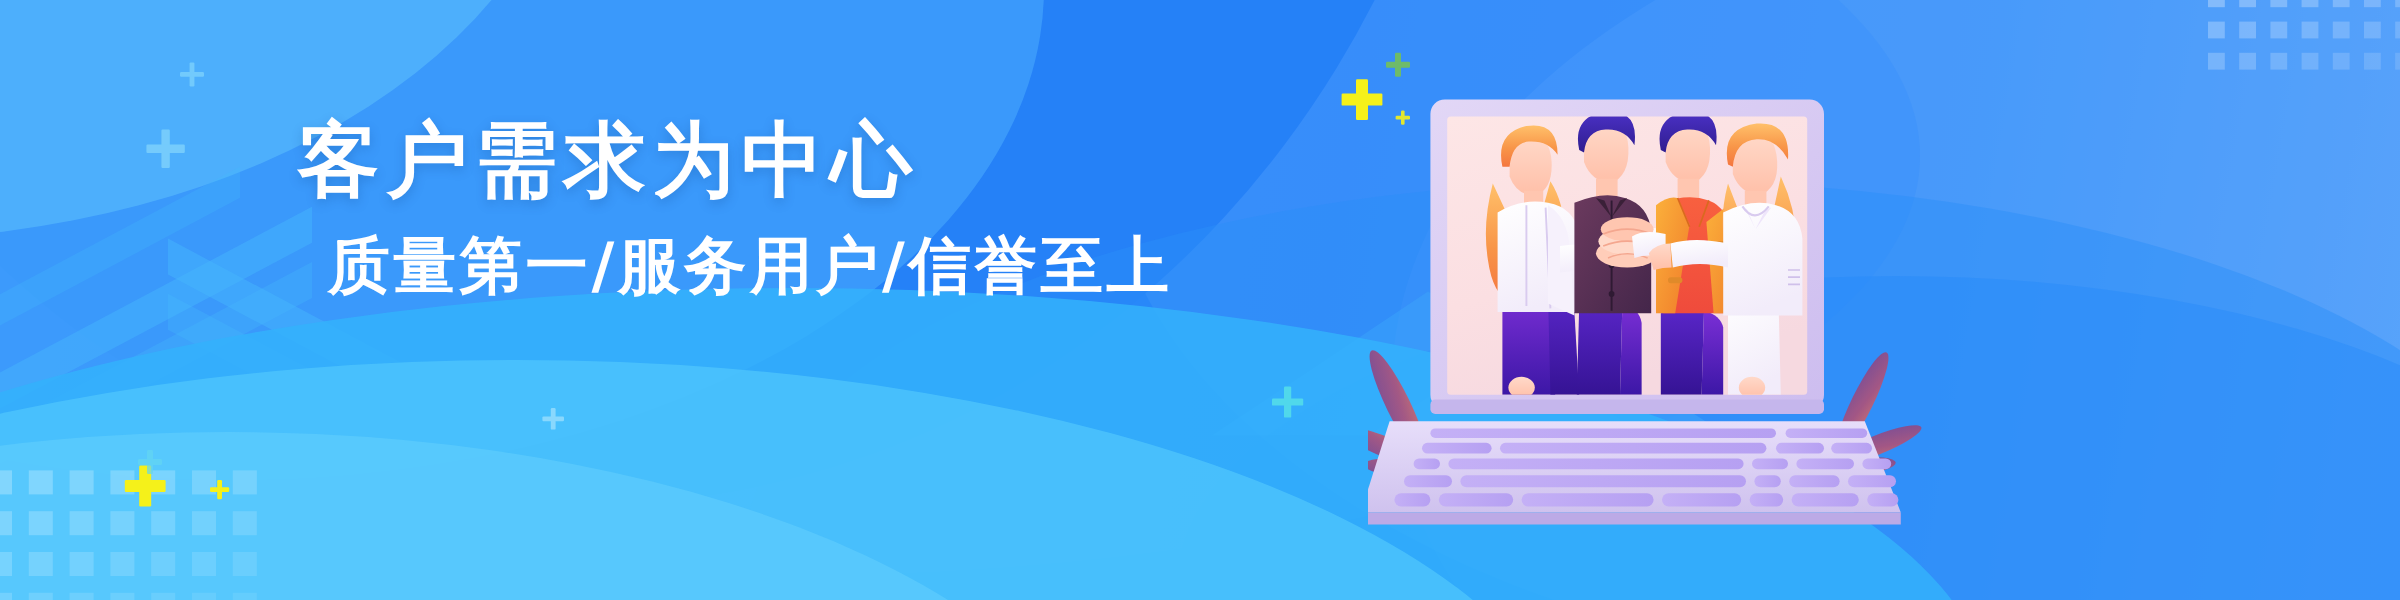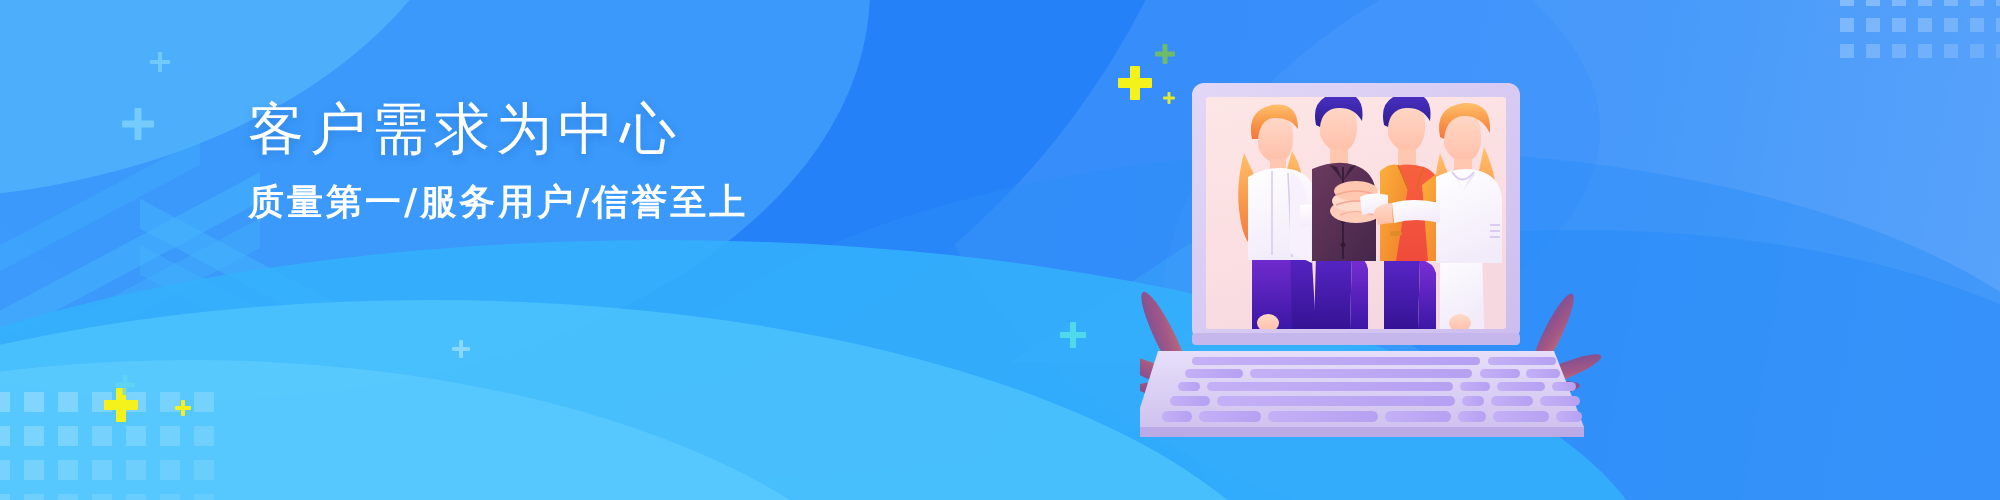--- a/index.html
+++ b/index.html
@@ -61,29 +61,30 @@
   .plus::before{left:50%;top:0;width:var(--t);height:100%;transform:translateX(-50%);}
   .plus::after{top:50%;left:0;height:var(--t);width:100%;transform:translateY(-50%);}
 
   
   .sqgrid{position:absolute;display:grid;}
   .sqgrid i{display:block;background:#ffffff;}
 
   
   .text-block{position:absolute;left:248px;top:100px;z-index:40;}
   .headline{
-    font-size:56px;line-height:1.02;font-weight:normal;color:#ffffff;
+    font-size:68px;line-height:1.02;font-weight:bold;color:#ffffff;
     letter-spacing:6px;white-space:nowrap;
     text-shadow:0 3px 10px rgba(4,52,120,.22);
     font-family:"DejaVu Sans","Liberation Sans",sans-serif;
   }
   .subline{
-    margin-top:24px;font-size:36px;line-height:1.15;font-weight:bold;
+    margin-top:24px;font-size:52px;line-height:1.15;font-weight:bold;
     color:#ffffff;letter-spacing:3px;white-space:nowrap;
     font-family:"DejaVu Sans","Liberation Sans",sans-serif;
+    margin-left:25px;
   }
 
   
   .illus{position:absolute;left:1140px;top:55px;width:480px;height:400px;z-index:35;}
 </style>
 </head>
 <body>
 
 <div class="banner">
 

